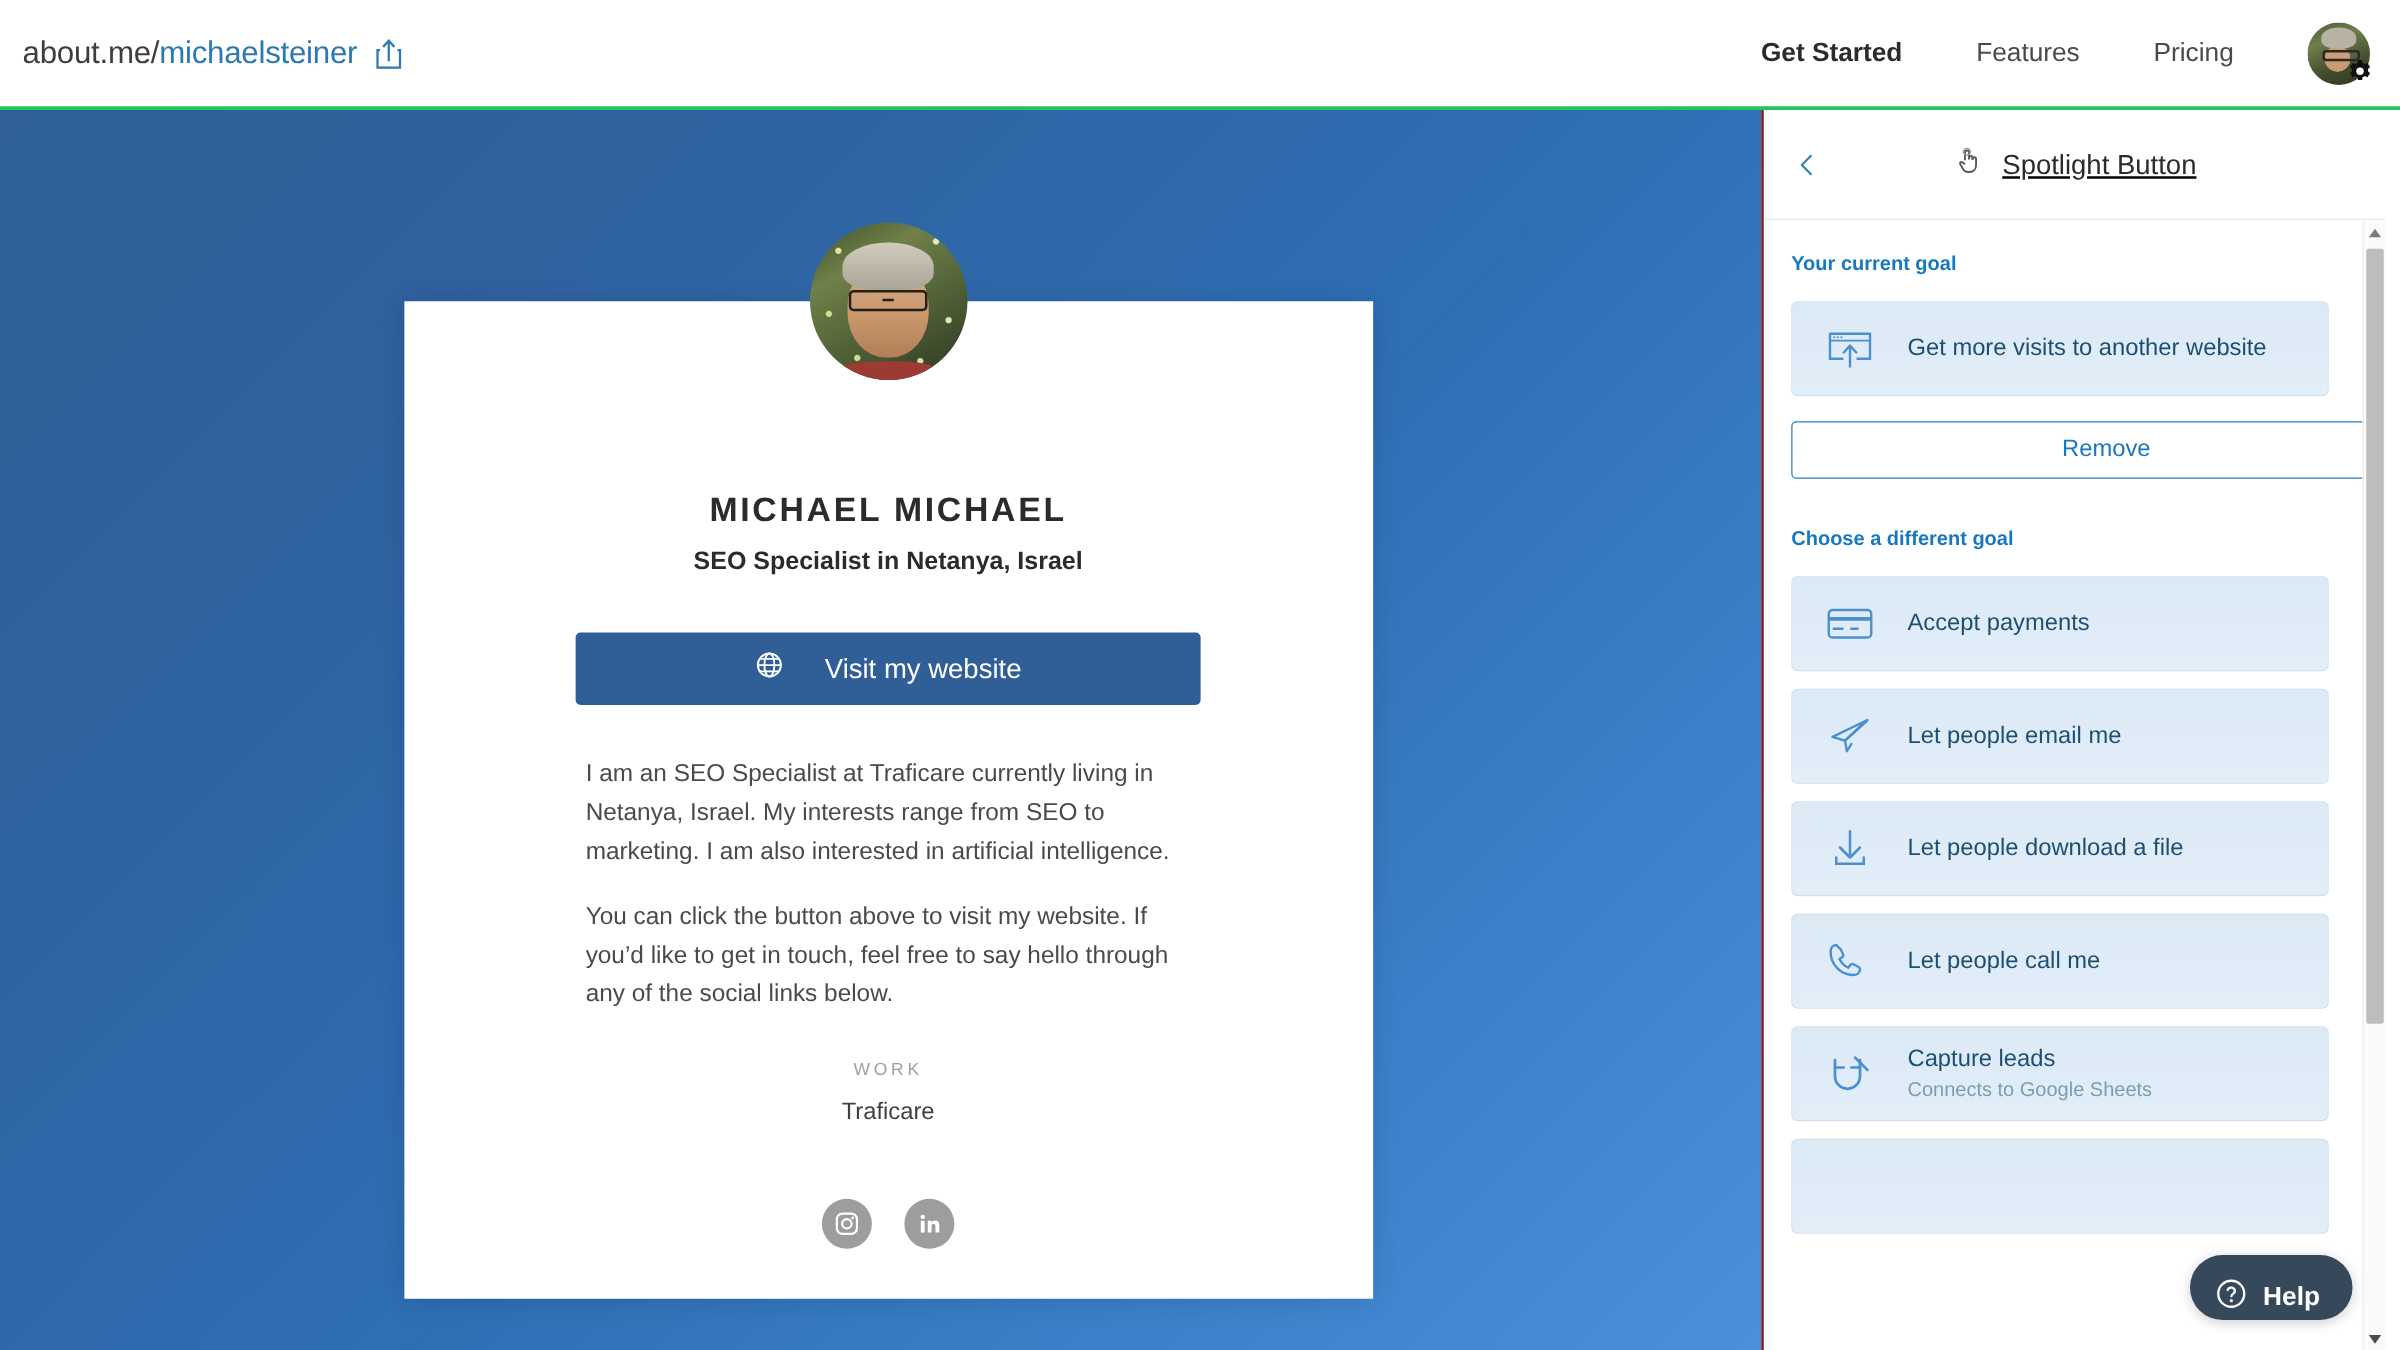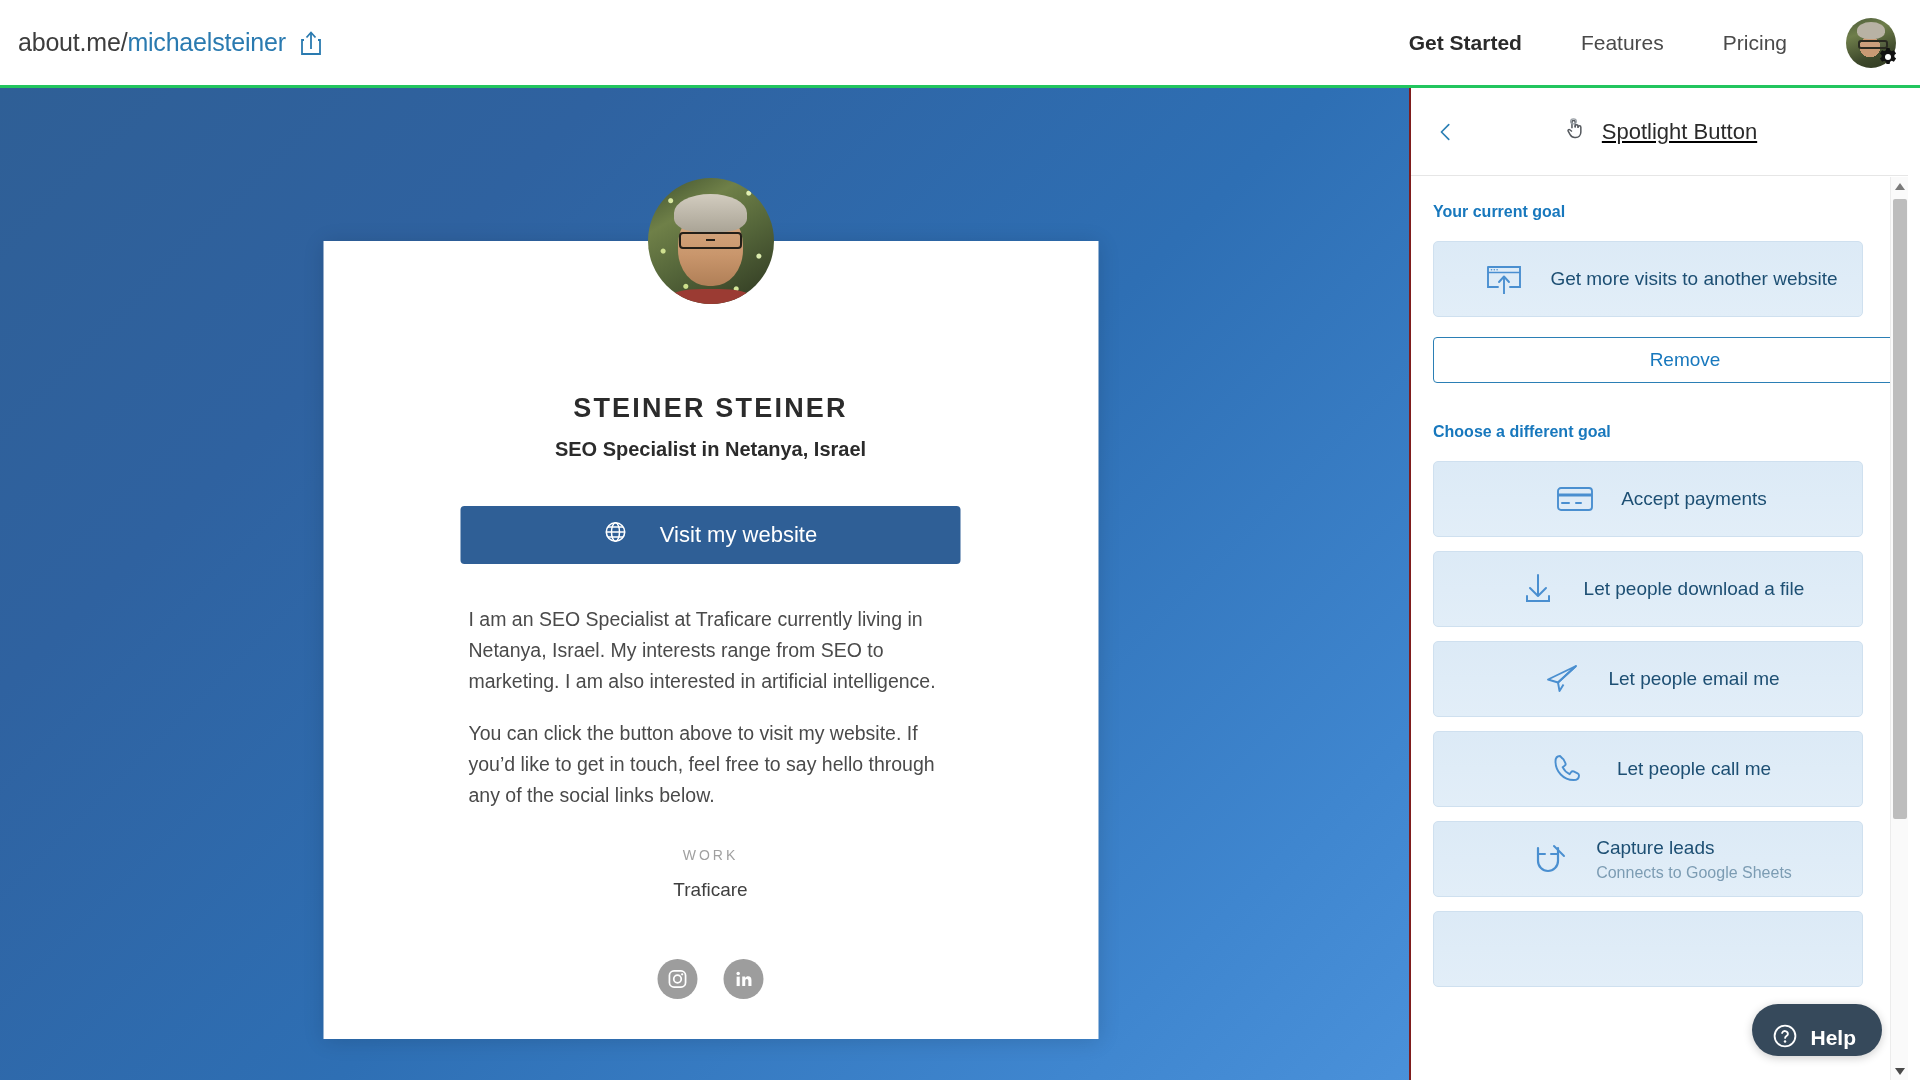--- a/index.html
+++ b/index.html
@@ -249,21 +249,20 @@
   .goal-card {
     width: 430px;
     min-height: 76px;
     border-radius: 5px;
     background: linear-gradient(180deg, #dceaf6 0%, #e2eef8 100%);
     border: 1px solid #cfe0ef;
     display: flex; align-items: center;
     padding: 0 0 0 26px;
     margin-bottom: 14px;
     cursor: pointer;
-    justify-content: center;
   }
   .goal-card.current { margin-bottom: 20px; }
   .goal-icon {
     width: 40px; height: 40px;
     flex: 0 0 40px;
     display: flex; align-items: center; justify-content: center;
     margin-right: 26px;
   }
   .goal-text { display: flex; flex-direction: column; }
   .goal-label {
@@ -363,21 +362,21 @@
 
   <div class="avatar-big">
     <div class="lights"></div>
     <div class="face"></div>
     <div class="hair"></div>
     <div class="glasses"></div>
     <div class="shirt"></div>
   </div>
 
   <div class="profile-card">
-    <div class="p-name">STEINER STEINER</div>
+    <div class="p-name">MICHAEL MICHAEL</div>
     <div class="p-tagline">SEO Specialist in Netanya, Israel</div>
 
     <button class="visit-btn">
       <span>
         <svg width="24" height="24" viewBox="0 0 24 24">
           <circle cx="12" cy="12" r="9.2" fill="none" stroke="#fff" stroke-width="1.6"></circle>
           <ellipse cx="12" cy="12" rx="4" ry="9.2" fill="none" stroke="#fff" stroke-width="1.5"></ellipse>
           <path d="M2.8 12h18.4M4.3 7h15.4M4.3 17h15.4" stroke="#fff" stroke-width="1.4" fill="none"></path>
         </svg>
       </span>
@@ -466,39 +465,39 @@
         </svg>
       </span>
       <span class="goal-text">
         <span class="goal-label">Accept payments</span>
       </span>
     </div>
 
     <div class="goal-card">
       <span class="goal-icon">
         <svg width="38" height="34" viewBox="0 0 38 34">
+          <path d="M33 4 L5 17.5 L15 20.5 L33 4z" fill="none" stroke="#4a8fd0" stroke-width="1.9" stroke-linejoin="round"></path>
+          <path d="M33 4 L15 20.5 L16.5 29 L20.5 22.5" fill="none" stroke="#4a8fd0" stroke-width="1.9" stroke-linejoin="round"></path>
+        </svg>
+      </span>
+      <span class="goal-text">
+        <span class="goal-label">Let people email me</span>
+      </span>
+    </div>
+
+    <div class="goal-card">
+      <span class="goal-icon">
+        <svg width="38" height="34" viewBox="0 0 38 34">
           <path d="M19 3 V23" stroke="#4a8fd0" stroke-width="2" fill="none" stroke-linecap="round"></path>
           <path d="M11 16 L19 24 L27 16" fill="none" stroke="#4a8fd0" stroke-width="2" stroke-linecap="round" stroke-linejoin="round"></path>
           <path d="M8 24v5h22v-5" fill="none" stroke="#4a8fd0" stroke-width="2" stroke-linecap="round"></path>
         </svg>
       </span>
       <span class="goal-text">
         <span class="goal-label">Let people download a file</span>
-      </span>
-    </div>
-
-    <div class="goal-card">
-      <span class="goal-icon">
-        <svg width="38" height="34" viewBox="0 0 38 34">
-          <path d="M33 4 L5 17.5 L15 20.5 L33 4z" fill="none" stroke="#4a8fd0" stroke-width="1.9" stroke-linejoin="round"></path>
-          <path d="M33 4 L15 20.5 L16.5 29 L20.5 22.5" fill="none" stroke="#4a8fd0" stroke-width="1.9" stroke-linejoin="round"></path>
-        </svg>
-      </span>
-      <span class="goal-text">
-        <span class="goal-label">Let people email me</span>
       </span>
     </div>
 
     <div class="goal-card">
       <span class="goal-icon">
         <svg width="38" height="34" viewBox="0 0 38 34">
           <path d="M8 4c-3 0-4.5 2.5-4.5 5.5 0 10 8 18.5 18 18.5 3 0 5.5-1.6 5.5-4.6 0-1-.6-1.6-1.4-2l-4-2c-1-.5-2 0-2.6.8l-1.4 2c-3-1.4-5.5-4-7-7l2-1.4c.9-.6 1.3-1.6.8-2.6l-2-4C8.9 5.6 8.5 4 8 4z" fill="none" stroke="#4a8fd0" stroke-width="1.9" stroke-linejoin="round"></path>
         </svg>
       </span>
       <span class="goal-text">

